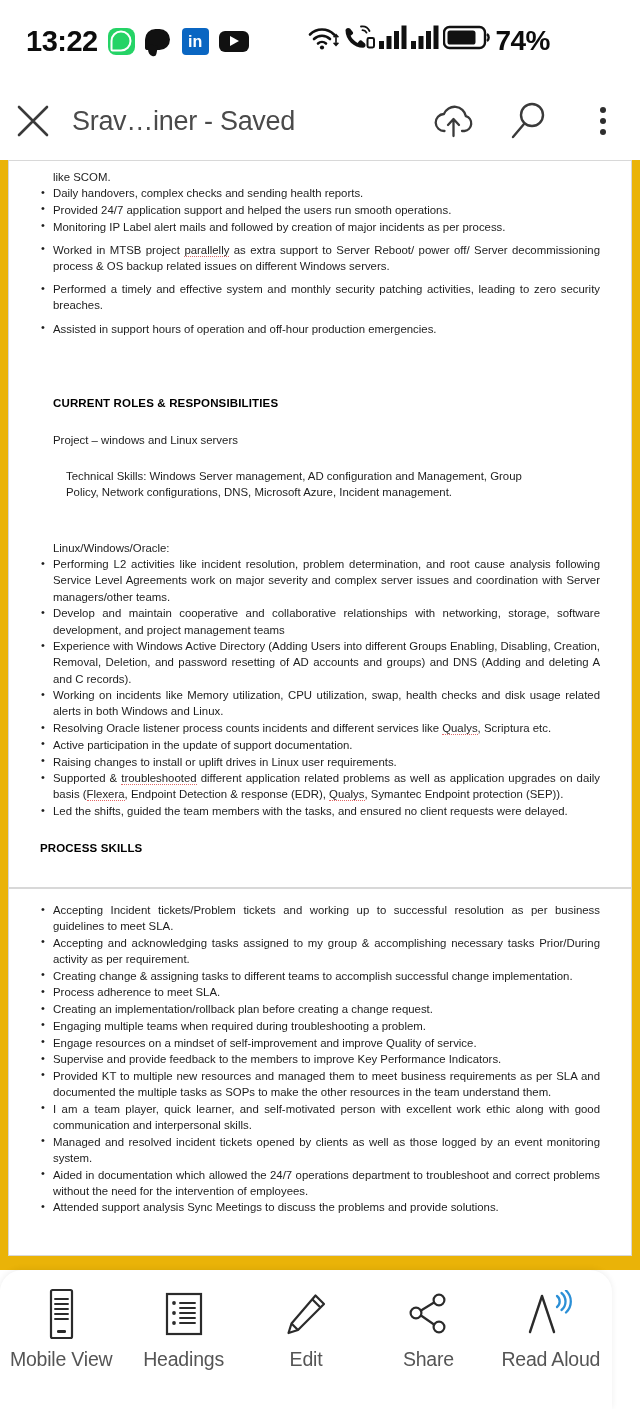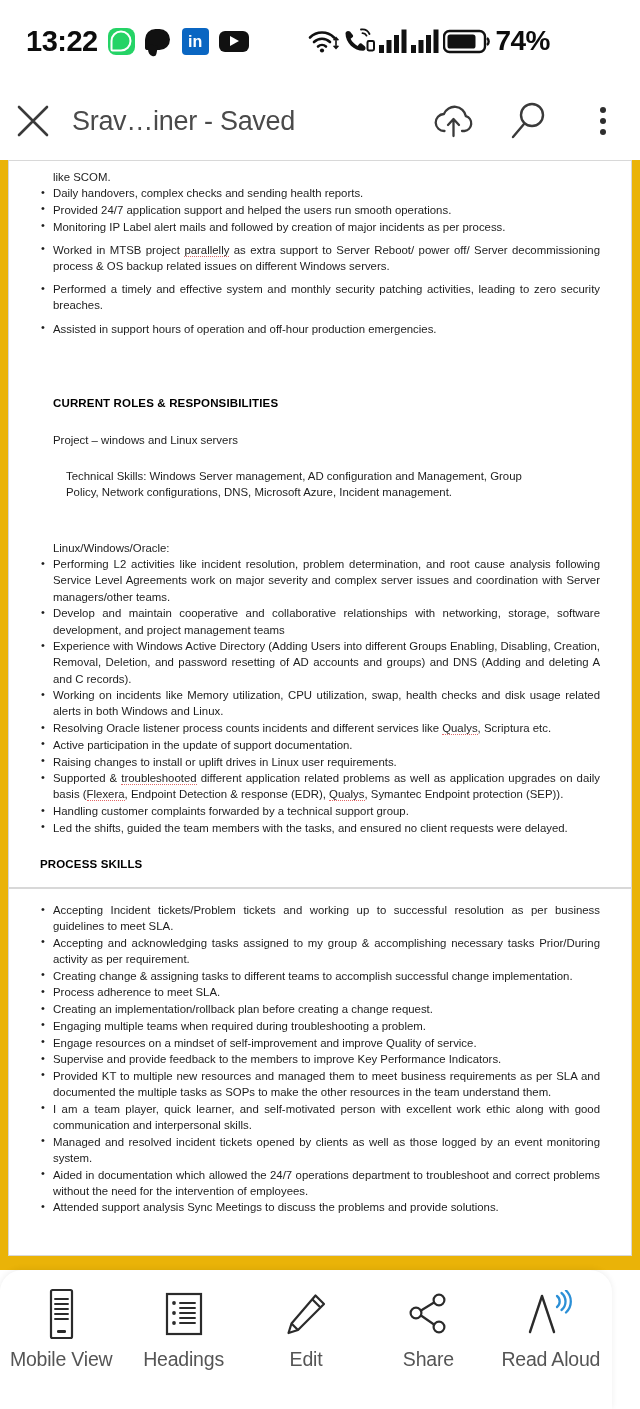--- a/index.html
+++ b/index.html
@@ -12,21 +12,21 @@
   #app { position: relative; width: 640px; height: 1409px; background: #ffffff; }
 
   
   .statusbar {
     position: absolute; top: 0; left: 0; width: 572px; height: 82px;
     display: flex; align-items: center; justify-content: space-between;
     padding: 0 22px 0 26px; background: #ffffff;
   }
   .sb-left { display: flex; align-items: center; gap: 10px; }
   .sb-clock { font-size: 29px; font-weight: 600; color: #0d0d0d; letter-spacing: -0.5px; }
-  .sb-right { display: flex; align-items: center; gap: 3px; }
+  .sb-right { display: flex; gap: 3px; }
   .sb-batt-text { font-size: 28px; font-weight: 600; color: #0d0d0d; margin-left: 2px; letter-spacing: -0.5px;}
 
   .appicon { width: 27px; height: 27px; display: block; }
   .ic-whatsapp { background: #25D366; border-radius: 8px; position: relative; }
   .ic-whatsapp::after {
     content: ""; position: absolute; left: 50%; top: 50%;
     transform: translate(-50%,-50%);
     width: 17px; height: 17px; border-radius: 50%;
     border: 2.6px solid #ffffff;
     border-bottom-left-radius: 2px;
@@ -101,21 +101,21 @@
   .sp { border-bottom: 1.6px dotted #e06666; padding-bottom: 0px; }
 
   .tabgap { display: inline-block; width: 64px; }
   .wgap { display: inline-block; width: 26px; }
 
   
   .bottombar {
     position: absolute; left: 0; bottom: 0; width: 612px; height: 139px;
     background: #ffffff; border-radius: 22px 22px 0 0;
     box-shadow: 0 -1px 6px rgba(0,0,0,0.07);
-    display: flex; align-items: flex-start; justify-content: flex-end;
+    display: flex; align-items: flex-start; justify-content: center;
     padding-top: 20px;
   }
   .bb-item { width: 128px; display: flex; flex-direction: column; align-items: center; gap: 10px; }
   .bb-ico { height: 48px; display: flex; align-items: center; justify-content: center; }
   .bb-label { font-size: 19.5px; color: #555; letter-spacing: -0.2px; }
 </style>
 </head>
 <body>
 
 <div id="app">
@@ -233,21 +233,20 @@
 
         <ul class="bl">
           <li>Performing L2 activities like incident resolution, problem determination, and root cause analysis following Service Level Agreements work on major severity and complex server issues and coordination with Server managers/other teams.</li>
           <li>Develop and maintain cooperative and collaborative relationships with networking, storage, software development, and project management teams</li>
           <li>Experience with Windows Active Directory (Adding Users into different Groups Enabling, Disabling, Creation, Removal, Deletion, and password resetting of AD accounts and groups) and DNS (Adding and deleting A and C records).</li>
           <li>Working on incidents like Memory utilization, CPU utilization, swap, health checks and disk usage related alerts in both Windows and Linux.</li>
           <li class="nj"><span>Resolving Oracle listener process counts incidents and different services like </span><span class="sp">Qualys</span><span>, Scriptura etc.</span></li>
           <li class="nj">Active participation in the update of support documentation.</li>
           <li class="nj">Raising changes to install or uplift drives in Linux user requirements.</li>
           <li><span>Supported &amp; </span><span class="sp">troubleshooted</span><span> different application related problems as well as application upgrades on daily basis (</span><span class="sp">Flexera</span><span>, Endpoint Detection &amp; response (EDR), </span><span class="sp">Qualys</span><span>, Symantec Endpoint protection (SEP)).</span></li>
-          <li class="nj">Handling customer complaints forwarded by a technical support group.</li>
           <li class="nj">Led the shifts, guided the team members with the tasks, and ensured no client requests were delayed.</li>
         </ul>
 
         <div class="spacer-md"></div>
         <p class="head">PROCESS SKILLS</p>
       </div>
     </div>
 
     <div class="page p2">
       <div class="doc">

